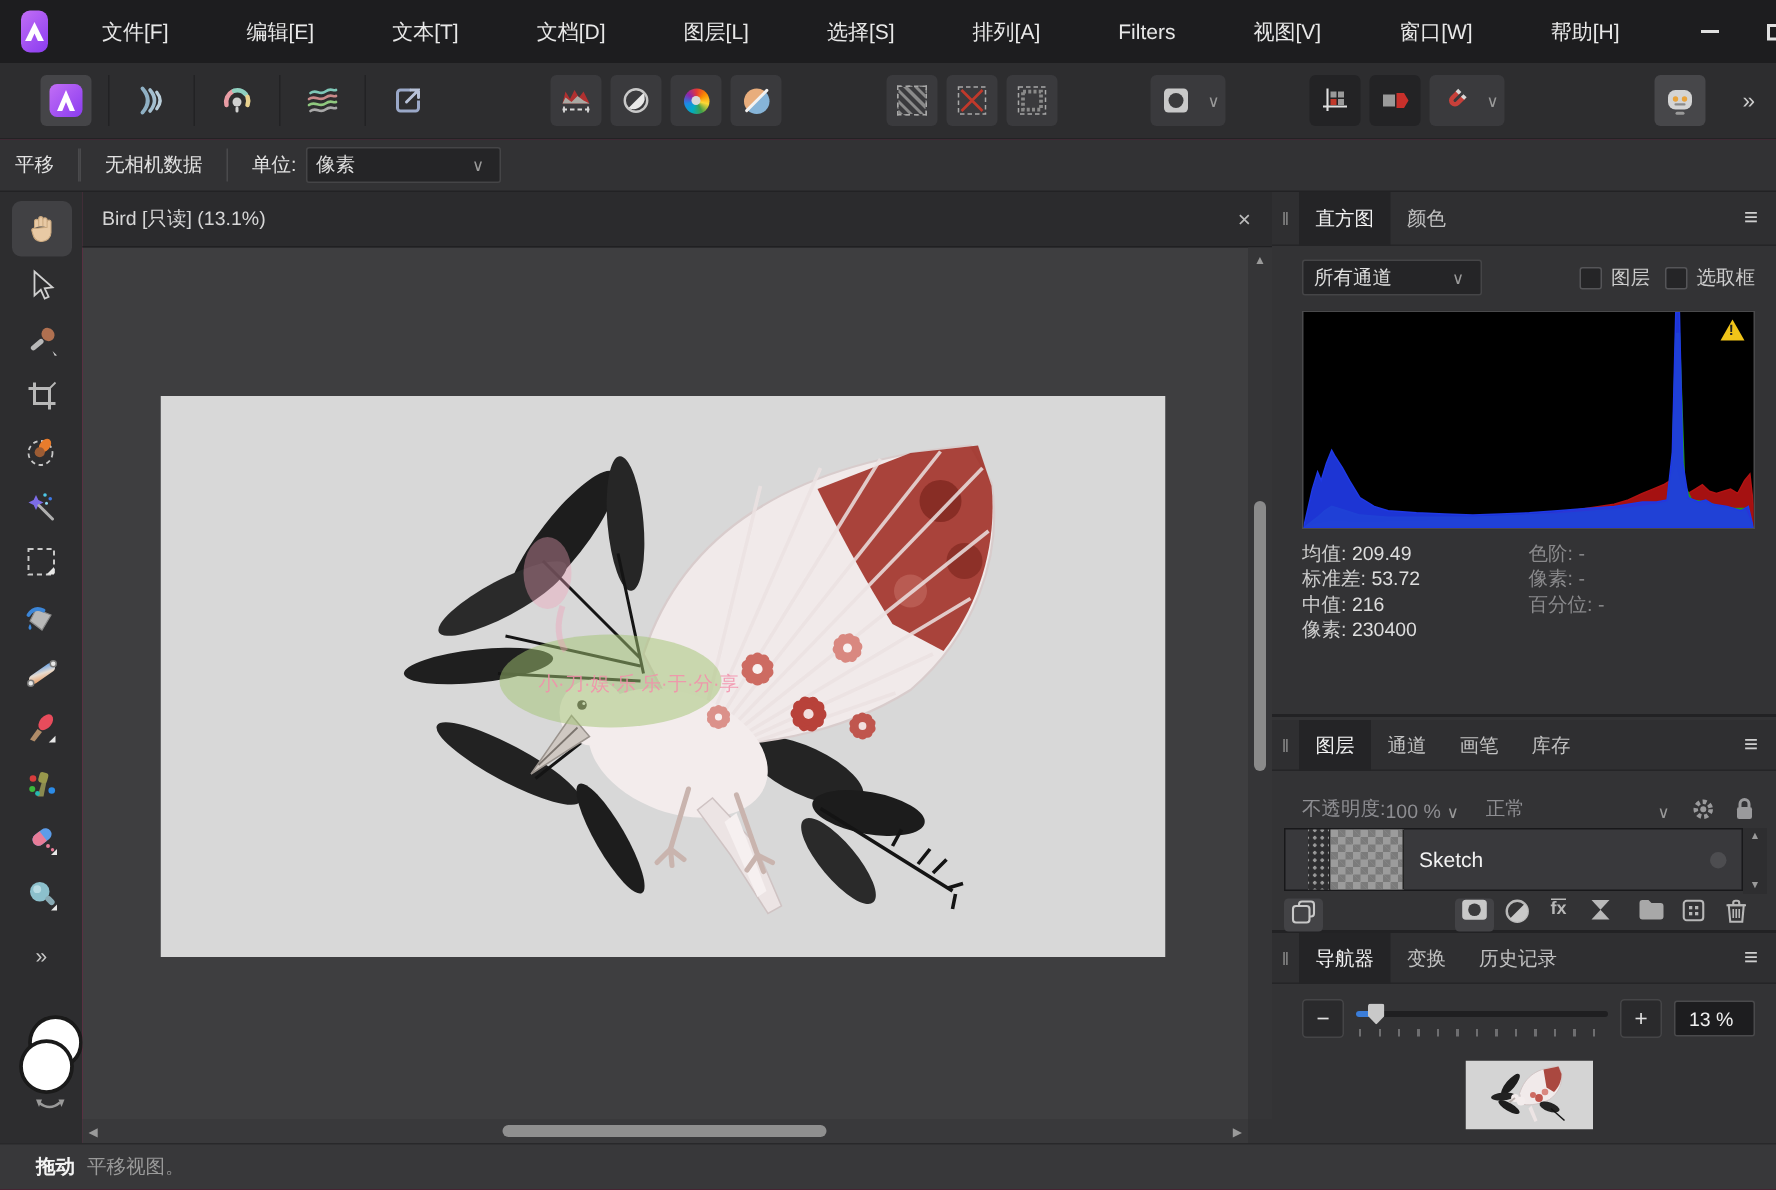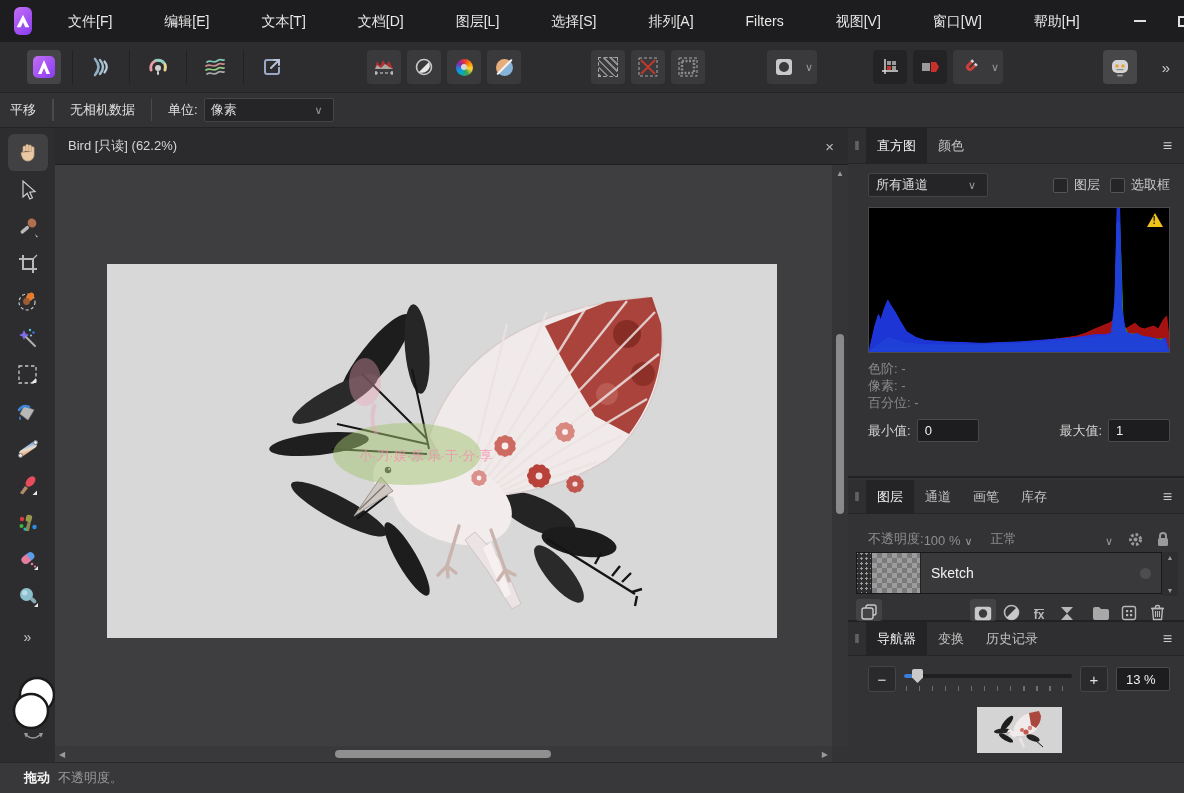--- a/index.html
+++ b/index.html
@@ -114,38 +114,38 @@
   .stat-row span.lab { color:#cfcfcf; } .stat-col.dim .lab { color:#8a8a8c; }
   .minmax { display:flex; align-items:center; margin:8px 14px 0 20px; }
   .minmax input { width:62px; height:23px; background:#1d1d1f; border:1px solid #4a4a4c;
                   color:#f0f0f0; font-family:inherit; font-size:13px; padding:0 7px; border-radius:2px; }
   .minmax .lab2 { margin-right:6px; color:#d6d6d6; }
   .spacer { flex:1; }
 
   
   .opacity-row { display:flex; align-items:flex-end; height:30px; margin:4px 14px 0 20px; color:#8e8e92; }
   .layer-row { position:relative; margin:4px 22px 0 8px; height:42px; border:1px solid #18181a;
-               background:#39393c; display:flex; align-items:center; }
+               background:#39393c; display:flex; align-items:center;padding-left:15px; }
   .dotcol { width:15px; height:100%; background:#2e2e30; border-right:1px solid #222;
             background-image:radial-gradient(#9a9a9a 1px, transparent 1.2px);
             background-size:5px 5px; background-position:2px 8px; }
   .lthumb { width:49px; height:40px;
             background-color:#9c9c9c;
             background-image:linear-gradient(45deg,#7b7b7b 25%,transparent 25%,transparent 75%,#7b7b7b 75%),
                              linear-gradient(45deg,#7b7b7b 25%,transparent 25%,transparent 75%,#7b7b7b 75%);
             background-size:10px 10px; background-position:0 0,5px 5px;
             border-right:1px solid #222; }
   .lname { margin-left:10px; color:#f2f2f2; font-size:14px; }
   .lvis { margin-left:auto; margin-right:10px; width:11px; height:11px; border-radius:50%;
           background:#4d4d50; }
   .lscroll { position:absolute; right:-17px; top:-1px; width:16px; height:44px; background:#2e2e30;
              display:flex; flex-direction:column; align-items:center; justify-content:space-between;
              padding:2px 0; color:#9a9a9a; font-size:7px; }
   .layers-bottom { display:flex; align-items:center; height:28px; margin:2px 14px 0 8px; }
-  .lbtn { width:26px; height:22px; display:flex; align-items:flex-end; justify-content:center;
+  .lbtn { width:26px; height:22px; display:flex; align-items:flex-start; justify-content:center;
           border-radius:3px; margin-right:2px; }
   .lbtn.bg { background:#434346; }
   .fxtext { color:#b8b8b8; font-size:12px; font-weight:bold; border-top:1px solid #b8b8b8; padding-top:0px; line-height:11px; }
 
   
   .zoom-row { display:flex; align-items:center; margin:10px 14px 0 20px; }
   .zbtn { width:28px; height:26px; background:#2a2a2c; border:1px solid #454547; border-radius:3px;
           display:flex; align-items:center; justify-content:center; color:#e0e0e0; font-size:15px; }
   .ztrack-wrap { position:relative; width:168px; margin:0 8px; height:26px; }
   .ztrack { position:absolute; left:0; top:8px; width:168px; height:4px; background:#1f1f21; border-radius:2px; }
@@ -457,21 +457,21 @@
         <circle cx="25" cy="38" r="17" fill="#ffffff" stroke="#1a1a1a" stroke-width="2.5"></circle>
         <path d="M20,62 q7,6 14,0" fill="none" stroke="#9a9a9a" stroke-width="1.6"></path>
         <polygon points="18,60 22,60 20,65" fill="#9a9a9a"></polygon>
           <polygon points="33,60 37,60 35,65" fill="#9a9a9a"></polygon>
       </svg>
     </div>
   </div>
 
   <div id="docarea" class="abs">
     <div id="doctab">
-      <span class="title">Bird [只读] (62.2%)</span>
+      <span class="title">Bird [只读] (13.1%)</span>
       <span class="close">×</span>
     </div>
     <div id="viewport">
       <div id="canvas-page">
         <svg width="670" height="374" viewBox="0 0 670 374">
           <rect width="670" height="374" fill="#d8d8d8"></rect>
 
           <g>
             <ellipse cx="268" cy="95" rx="15" ry="56" transform="rotate(38 268 95)" fill="#1d1d1d"></ellipse>
             <ellipse cx="310" cy="85" rx="12" ry="45" transform="rotate(-5 310 85)" fill="#262626"></ellipse>
@@ -622,32 +622,31 @@
       </div>
       <div id="histbox">
         <svg width="300" height="144" viewBox="0 0 300 144">
             <polygon points="0.0,144.0 0.0,144.0 9.4,141.1 18.8,139.7 37.6,140.4 75.3,139.7 112.9,138.2 131.8,136.8 150.6,135.4 169.4,133.9 188.2,131.0 207.1,128.2 216.5,125.3 225.9,121.0 232.9,118.1 240.0,115.2 244.7,112.3 248.2,103.7 251.8,118.1 256.5,121.0 261.2,118.1 265.9,115.2 270.6,119.5 275.3,121.0 280.0,119.5 284.7,118.1 289.4,121.0 294.1,112.3 297.6,108.0 300.0,129.6 300.0,144.0" fill="#b31212" fill-opacity="0.92" stroke="#b31212" stroke-width="1"></polygon>
             <polygon points="0.0,144.0 0.0,144.0 9.4,136.8 14.1,132.5 18.8,129.6 23.5,131.0 28.2,132.5 37.6,135.4 56.5,136.8 75.3,136.8 112.9,136.8 150.6,135.4 169.4,134.6 188.2,133.2 207.1,131.8 225.9,129.6 235.3,128.2 242.4,126.7 245.9,100.8 248.2,14.4 250.6,14.4 254.1,115.2 258.8,125.3 268.2,126.7 277.6,129.6 287.1,131.0 294.1,131.0 300.0,144.0 300.0,144.0" fill="#1d9e1d" fill-opacity="0.92" stroke="#1d9e1d" stroke-width="1"></polygon>
             <polygon points="0.0,144.0 0.0,144.0 5.9,118.1 9.4,106.6 11.8,112.3 15.3,100.8 18.8,92.2 21.2,96.5 25.9,103.7 30.6,112.3 37.6,123.8 47.1,129.6 56.5,132.5 75.3,133.9 94.1,134.6 112.9,135.4 131.8,134.6 150.6,133.9 169.4,132.5 188.2,131.0 207.1,129.6 216.5,128.2 225.9,126.7 235.3,126.7 242.4,125.3 245.9,93.6 248.2,0.0 250.6,0.0 252.9,100.8 256.5,123.8 263.5,126.7 268.2,125.3 272.9,128.2 282.4,129.6 291.8,132.5 296.5,129.6 300.0,144.0 300.0,144.0" fill="#1f39e6" fill-opacity="0.92" stroke="#1f39e6" stroke-width="1"></polygon>
           </svg>
         <div class="warn"></div>
       </div>
       <div class="stats">
+        <div class="stat-col">
+          <div class="stat-row"><span class="lab">均值:</span> <span>209.49</span></div>
+          <div class="stat-row"><span class="lab">标准差:</span> <span>53.72</span></div>
+          <div class="stat-row"><span class="lab">中值:</span> <span>216</span></div>
+          <div class="stat-row"><span class="lab">像素:</span> <span>230400</span></div>
+        </div>
         <div class="stat-col dim">
           <div class="stat-row"><span class="lab">色阶:</span> <span>-</span></div>
           <div class="stat-row"><span class="lab">像素:</span> <span>-</span></div>
           <div class="stat-row"><span class="lab">百分位:</span> <span>-</span></div>
         </div>
-      </div>
-      <div class="minmax">
-        <span class="lab2">最小值:</span>
-        <input value="0" style="">
-        <div class="spacer"></div>
-        <span class="lab2">最大值:</span>
-        <input value="1" style="">
       </div>
     </div>
 
     <div class="panel" style="top:352px; height:142px; border-bottom:2px solid #222224;">
       <div class="ptabs" style="height:34px">
         <span class="grip">‖</span>
         <span class="ptab active" style="height:34px;line-height:34px">图层</span>
         <span class="ptab" style="height:34px;line-height:34px">通道</span>
         <span class="ptab" style="height:34px;line-height:34px">画笔</span>
         <span class="ptab" style="height:34px;line-height:34px">库存</span>
@@ -773,16 +772,16 @@
           <polygon points="44,30 48,40 46,41 42,32" fill="#ece4e4"></polygon>
           <ellipse cx="56" cy="31" rx="3" ry="7" transform="rotate(110 56 31)" fill="#242424"></ellipse>
           <path d="M57,32 L66,40" stroke="#141414" stroke-width="1"></path>
         </svg>
       </div>
     </div>
   </div>
 
   <div id="statusbar" class="abs">
     <span class="act">拖动</span>
-    <span class="hint">不透明度。</span>
+    <span class="hint">平移视图。</span>
   </div>
 
 </div>
 
 </body></html>

